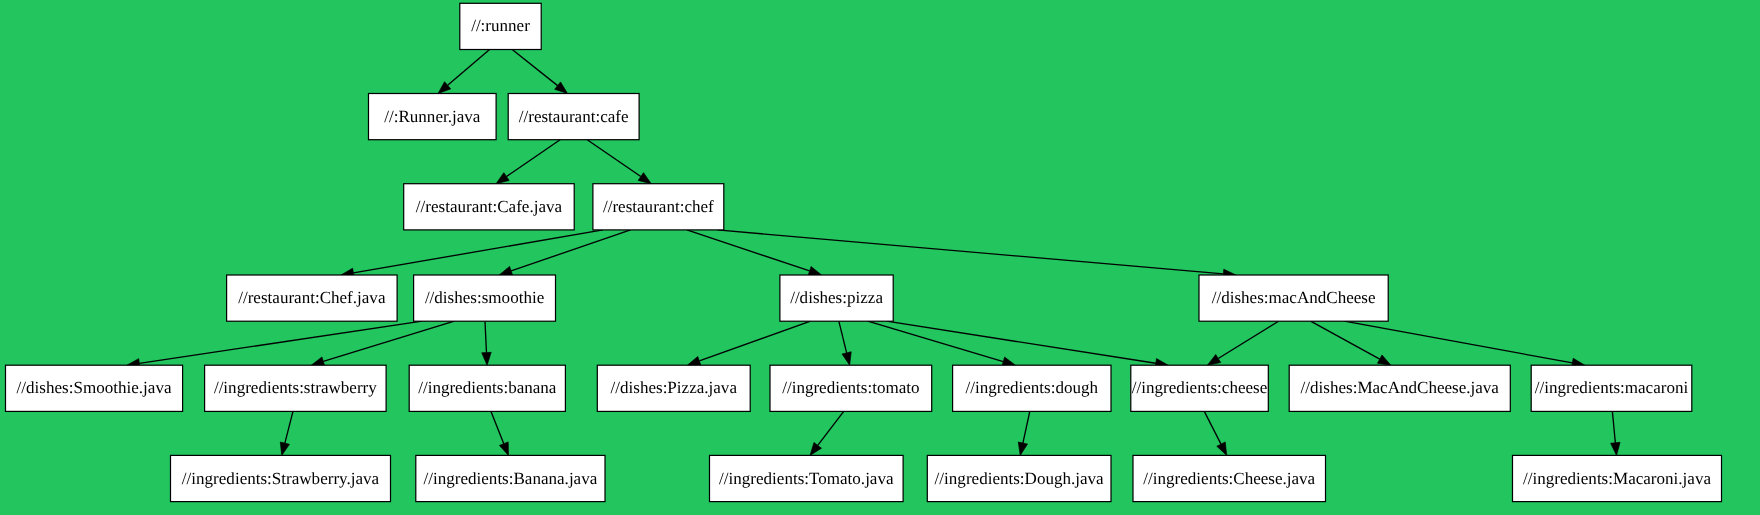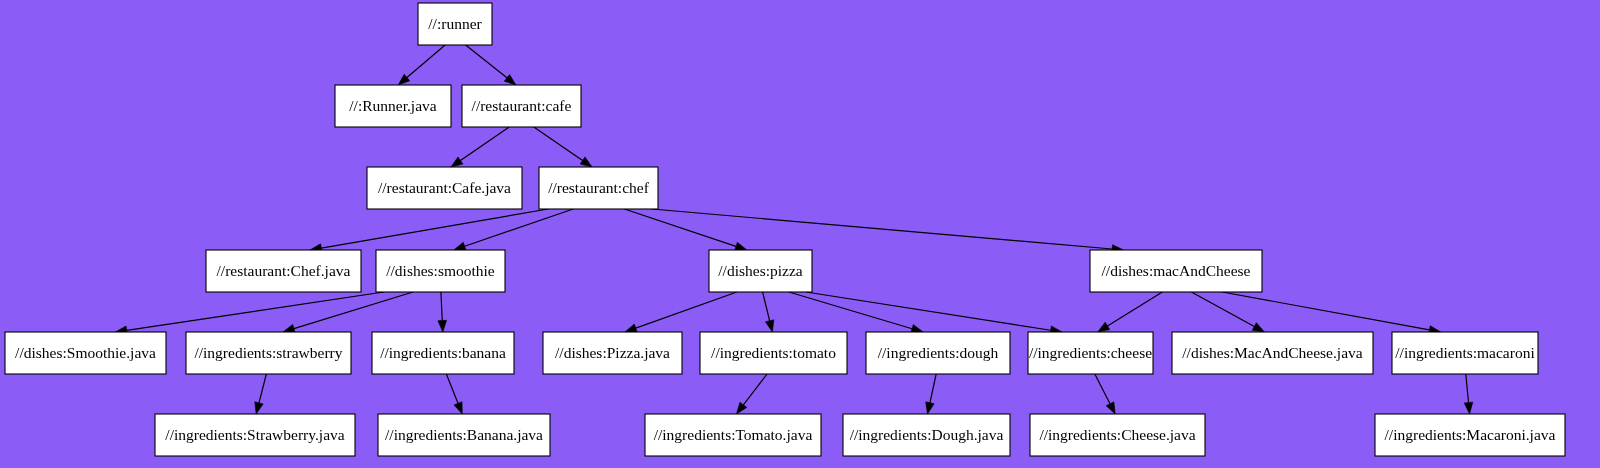--- a/index.html
+++ b/index.html
@@ -4,21 +4,21 @@
 <style>
   html, body {
     margin: 0;
     padding: 0;
     background: #ffffff;
   }
   #graph-root {
     position: relative;
     width: 1600px;
     height: 468px;
-    background: #8b5cf6;
+    background: #22c55e;
     font-family: "Liberation Serif", "DejaVu Serif", serif;
     overflow: hidden;
   }
   svg#graph-canvas {
     position: absolute;
     top: 0;
     left: 0;
     width: 1600px;
     height: 468px;
     display: block;

